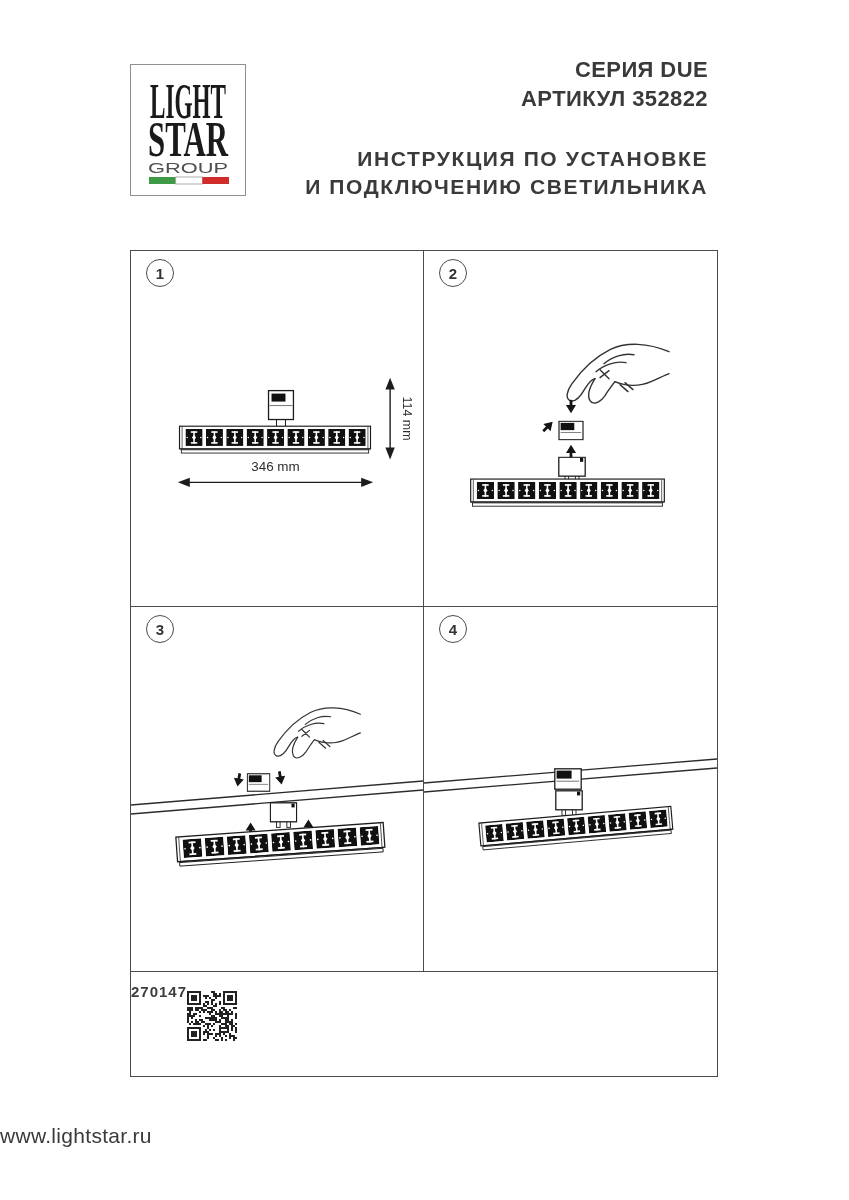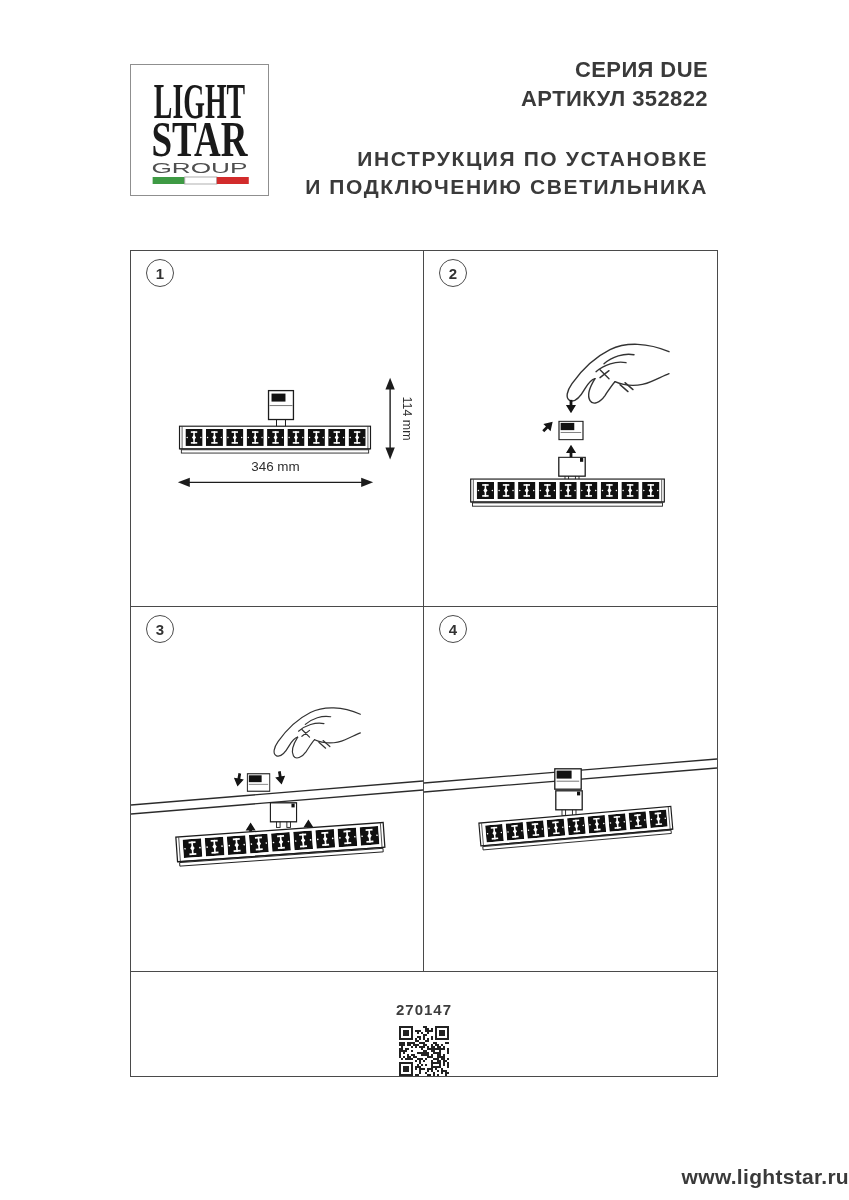--- a/index.html
+++ b/index.html
@@ -2,47 +2,47 @@
 <html><head>
 <meta charset="utf-8">
 <style>
   * { margin:0; padding:0; box-sizing:border-box; }
   html,body { background:#e9e9e9; }
   .page {
     position:relative; width:849px; height:1200px; background:#ffffff;
     margin:0 auto; font-family:"Liberation Sans", sans-serif; overflow:hidden;
   }
   
-  .logo-box { position:absolute; left:130px; top:64px; width:139px; height:132px;
+  .logo-box { position:absolute; left:130px; top:64px; width:116px; height:132px;
     border:1px solid #8f8f8f; background:#fff; }
   .logo-box svg { display:block; width:100%; height:100%; }
   
   .header { position:absolute; right:141px; top:55px; text-align:right; color:#3a3a3a; }
   .hdr-line { font-size:22px; font-weight:bold; line-height:29px; letter-spacing:0.4px; }
   .hdr-title { margin-top:32px; font-size:21px; font-weight:bold; line-height:28px; letter-spacing:1.6px; }
   
   .grid { position:absolute; left:130px; top:250px; width:588px; height:827px;
     border:1px solid #4a4a4a; }
   .panel { position:absolute; background:#fff; }
   .p1 { left:0; top:0; width:293px; height:356px; border-right:1px solid #4a4a4a; border-bottom:1px solid #4a4a4a; }
   .p2 { left:293px; top:0; width:293px; height:356px; border-bottom:1px solid #4a4a4a; }
   .p3 { left:0; top:356px; width:293px; height:364px; border-right:1px solid #4a4a4a; }
   .p4 { left:293px; top:356px; width:293px; height:364px; }
   .panel svg.draw { position:absolute; left:0; top:0; width:100%; height:100%; }
   .stepnum { position:absolute; left:15px; top:8px; width:28px; height:28px;
     border:1.4px solid #4c4c4c; border-radius:50%; display:flex; align-items:center;
     justify-content:center; font-size:15px; font-weight:600; color:#333; background:#fff; z-index:2; }
   .inforow { position:absolute; left:0; top:720px; width:586px; height:105px;
-    border-top:1px solid #4a4a4a; display:flex; flex-direction:column; align-items:center;
-    padding-top:29px; background:#fff; }
+    border-top:1px solid #4a4a4a; display:flex; 
+    padding-top:11px; background:#fff; }
   .sku { font-size:15px; font-weight:bold; letter-spacing:1px; color:#3d3d3d; }
   .qr { width:50px; height:50px; margin-top:8px; }
   
-  .footer-url { position:absolute; left:0; top:1124px; width:100%; text-align:right;
-    font-size:21px; font-weight:bold; color:#3a3a3a; letter-spacing:0.3px;margin-top:41px; }
+  .footer-url { position:absolute; left:0; top:1124px; width:100%; text-align:left;
+    font-size:21px; font-weight:normal; color:#3a3a3a; letter-spacing:0.3px; }
   
   text.dim { fill:#2e2e2e; font-family:"Liberation Sans",sans-serif; }
   .sprite { position:absolute; width:0; height:0; overflow:hidden; }
 </style>
 </head>
 <body>
 
 <svg class="sprite" aria-hidden="true">
   <defs>
     <symbol id="sym-cell" viewBox="0 0 18 18">

